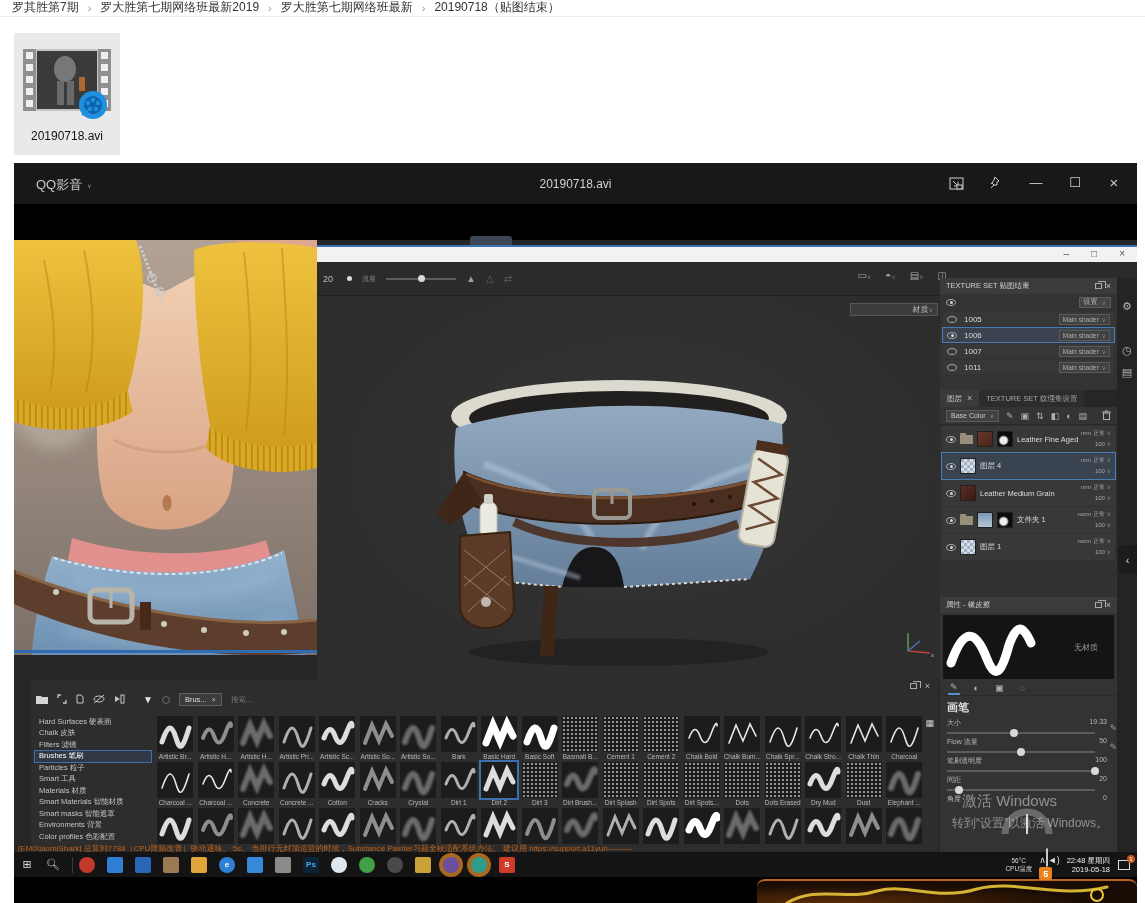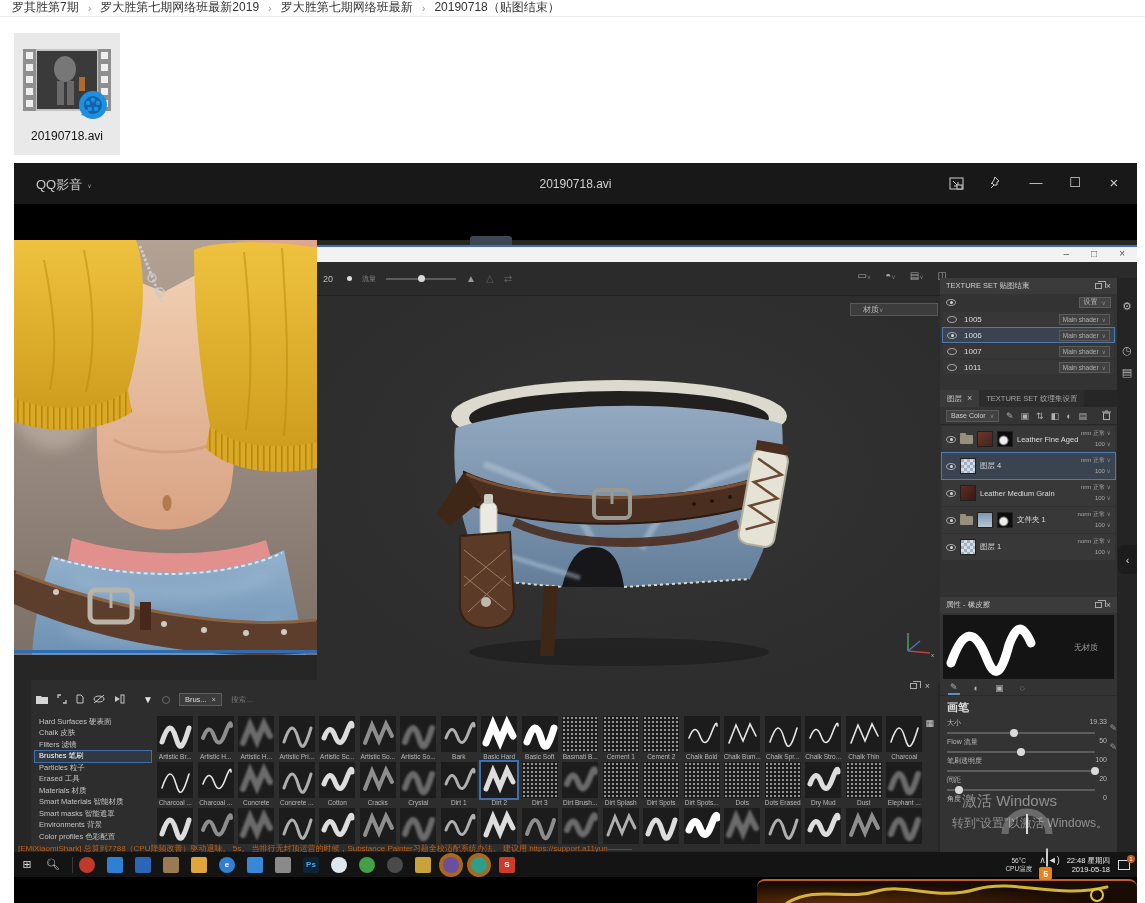--- a/index.html
+++ b/index.html
@@ -43,21 +43,21 @@
 #tb-flow-label { font-size:7px; color:#8a8a8a; }
 #tb-track { width:70px; height:2px; background:#5c5c5c; position:relative; }
 #tb-knob { position:absolute; left:45%; top:-3px; width:7px; height:7px; border-radius:50%; background:#d9d9d9; }
 .tbi-g { font-size:10px; color:#9a9a9a; }
 .tbi-dim { color:#5f5f5f; }
 #tb-right { position:absolute; right:190px; top:66px; display:flex; gap:14px; font-size:10px; color:#aaa; }
 #tb-right .dd { font-size:6px; color:#777; }
 
 
 #viewport { left:303px; top:92px; width:623px; height:387px; background:radial-gradient(ellipse at 52% 45%, #353535 0%, #2d2d2d 75%); overflow:hidden; }
-#mat-dd { position:absolute; left:533px; top:7px; width:88px; height:13px; background:#3c3c3c; border:1px solid #585858; color:#b9b9b9; font-size:8px; display:flex; align-items:center; justify-content:flex-start; padding:0 12px; }
+#mat-dd { position:absolute; left:533px; top:7px; width:88px; height:13px; background:#3c3c3c; border:1px solid #585858; color:#b9b9b9; font-size:8px; display:flex; align-items:center; justify-content:flex-end; padding:0 4px; }
 #model { position:absolute; left:77px; top:58px; }
 #gizmo { position:absolute; left:583px; top:333px; }
 
 
 #photo { left:0; top:36px; width:303px; height:415px; }
 #photo-line { left:0; top:446px; width:303px; height:3px; background:#2f6cb2; }
 
 
 #dock { left:1103px; top:74px; width:20px; height:574px; background:#242424; display:flex; flex-direction:column; align-items:center; padding-top:22px; gap:9px; }
 .dock-ic { width:13px; height:13px; color:#b5b5b5; font-size:11px; line-height:13px; text-align:center; cursor:pointer; }
@@ -686,21 +686,21 @@
             <span class="cx">×</span>
           </span>
           <input id="shelf-search" placeholder="搜索..." style="">
         </div>
         <div id="cats">
             <div class="cat">Hard Surfaces 硬表面</div>
             <div class="cat">Chalk 皮肤</div>
             <div class="cat">Filters 滤镜</div>
             <div class="cat sel">Brushes 笔刷</div>
             <div class="cat">Particles 粒子</div>
-            <div class="cat">Erased 工具</div>
+            <div class="cat">Smart 工具</div>
             <div class="cat">Materials 材质</div>
             <div class="cat">Smart Materials 智能材质</div>
             <div class="cat">Smart masks 智能遮罩</div>
             <div class="cat">Environments 背景</div>
             <div class="cat">Color profiles 色彩配置</div>
           </div>
         <div id="grid">
             <div class="brow">
               <div class="bcell v0">
                 <div class="bthumb">

